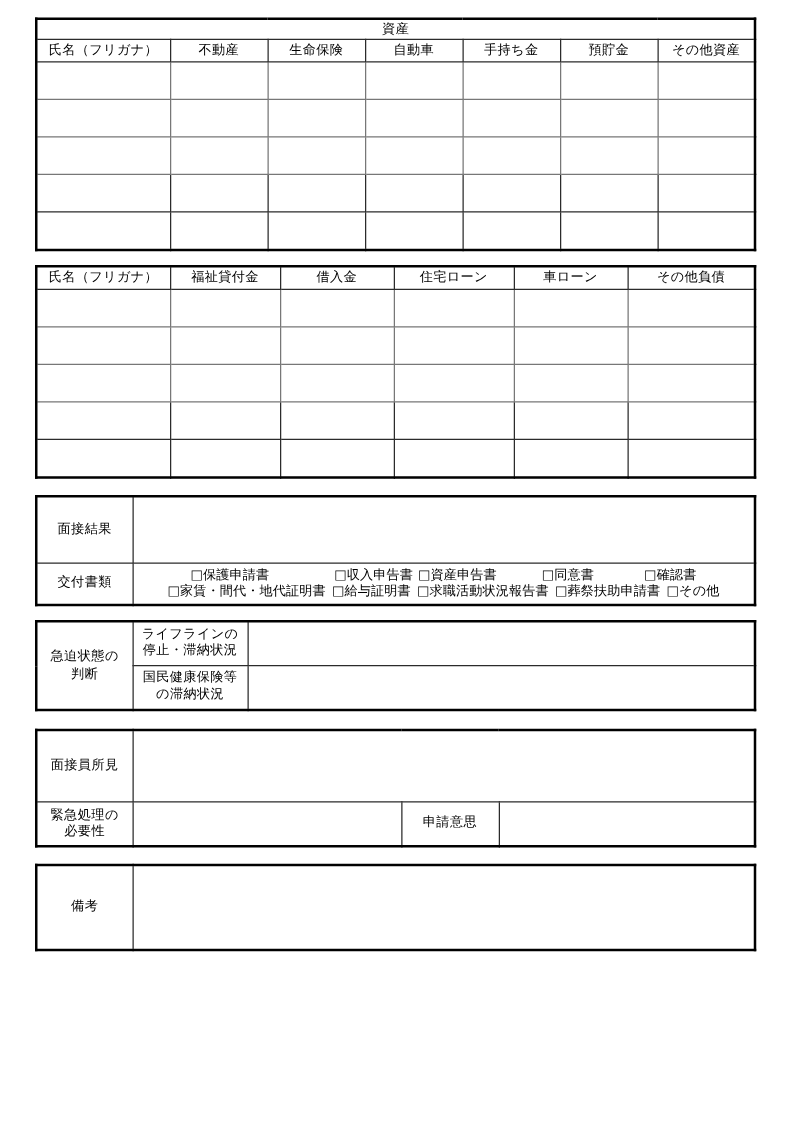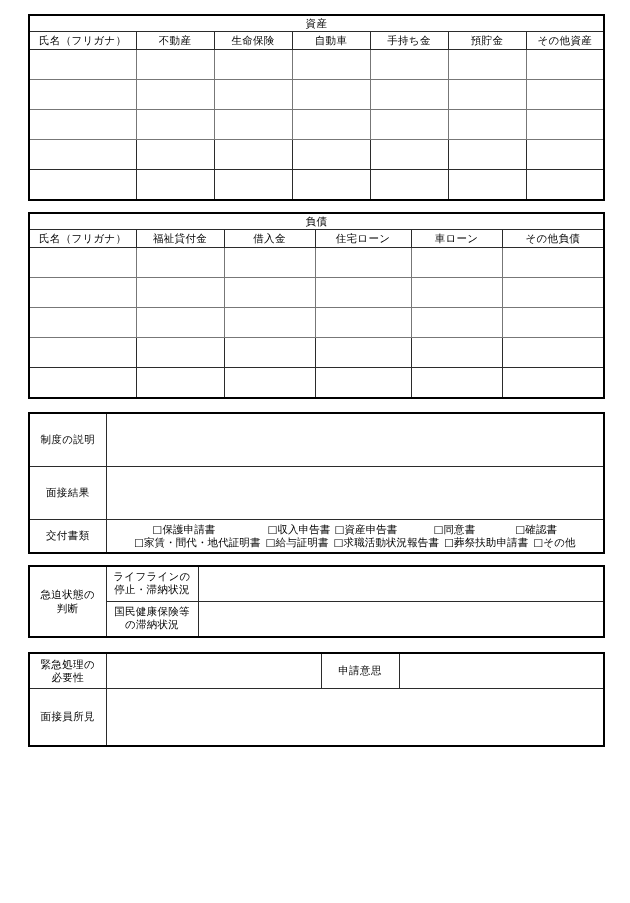--- a/index.html
+++ b/index.html
@@ -171,23 +171,20 @@
   <table class="block">
     <colgroup>
       <col style="width:107px">
         <col style="width:88px">
         <col style="width:91px">
       <col style="width:96px">
         <col style="width:91px">
         <col style="width:102px">
     </colgroup>
     <tbody>
-        <tr class="title-row">
-      <td colspan="6">負債</td>
-    </tr>
     <tr class="head-row">
       <td>氏名（フリガナ）</td>
       <td>福祉貸付金</td>
       <td>借入金</td>
       <td>住宅ローン</td>
       <td>車ローン</td>
       <td>その他負債</td>
     </tr>
     <tr class="data-row">
       <td class="blank"></td>
@@ -233,24 +230,20 @@
     </table>
 
   <div class="spacer" style="height:13px"></div>
 
   <table class="block">
     <colgroup>
         <col style="width:77px">
         <col style="width:498px">
       </colgroup>
     <tbody>
-        <tr>
-      <td class="lbl" style="height:52px">制度の説明</td>
-      <td class="cell-free"></td>
-    </tr>
     <tr>
       <td class="lbl" style="height:52px">面接結果</td>
       <td class="cell-free"></td>
     </tr>
     <tr>
       <td class="lbl" style="height:32px">交付書類</td>
       <td class="docs">
         <span class="row">
           <span class="cb">□</span><span>保護申請書</span><span class="sp1"></span><span class="cb">□</span><span>収入申告書</span><span class="sp2"></span><span class="cb">□</span><span>資産申告書</span><span class="sp3"></span><span class="cb">□</span><span>同意書</span><span class="sp4"></span><span class="cb">□</span><span>確認書</span>
         </span>
@@ -296,31 +289,43 @@
 
   <table class="block">
     <colgroup>
       <col style="width:77px">
         <col style="width:215px">
       <col style="width:78px">
         <col style="width:205px">
     </colgroup>
     <tbody>
         <tr>
+      <td class="lbl" style="height:56px">面接員所見</td>
+      <td class="cell-free" colspan="3"></td>
+    </tr>
+    <tr>
       <td class="lbl" style="height:34px">
         <span>緊急処理の</span><br>
         <span>必要性</span>
       </td>
       <td class="cell-free"></td>
       <td class="lbl">申請意思</td>
       <td class="cell-free"></td>
     </tr>
-    <tr>
-      <td class="lbl" style="height:56px">面接員所見</td>
-      <td class="cell-free" colspan="3"></td>
-    </tr>
   </tbody>
     </table>
 
   <div class="spacer" style="height:13px"></div>
 
+  <table class="block">
+    <colgroup>
+        <col style="width:77px">
+        <col style="width:498px">
+      </colgroup>
+    <tbody>
+        <tr>
+      <td class="lbl" style="height:66px">備考</td>
+      <td class="cell-free"></td>
+    </tr>
+  </tbody>
+    </table>
 
 </div>
 
 </body></html>

